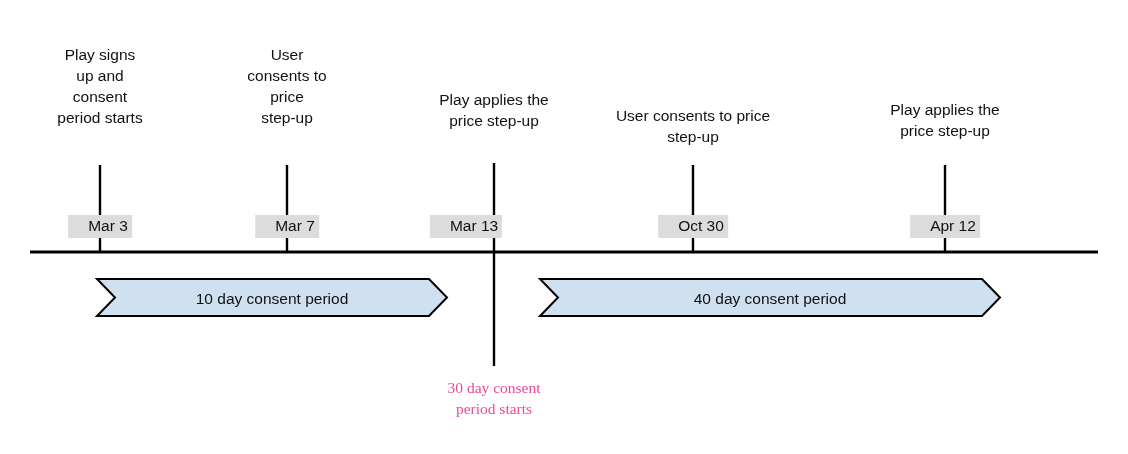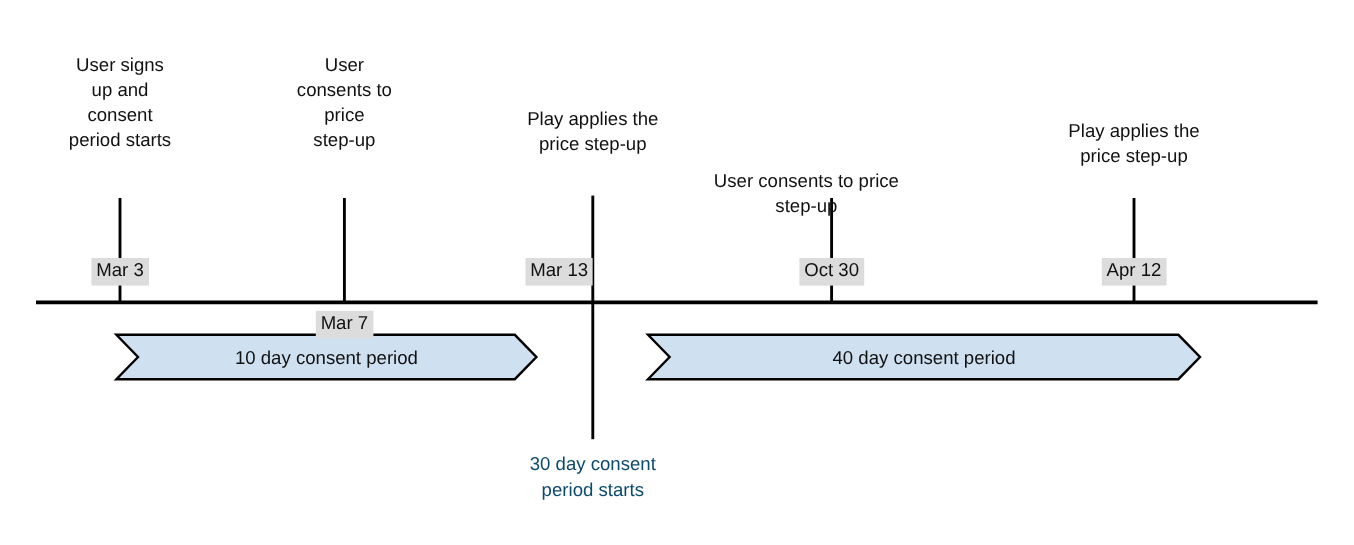--- a/index.html
+++ b/index.html
@@ -33,41 +33,42 @@
     color: #111111;
     white-space: pre-line;
     transform: translateX(-50%);
   }
   .date-chip {
     position: absolute;
     font-size: 15.5px;
     line-height: 20px;
     color: #111111;
     background: #dcdcdc;
-    padding: 1px 4px 2px 4px;
+    padding: 1px 4px 2px 20px;
     white-space: nowrap;
     transform: translateX(-50%);
   }
   .band-label {
     position: absolute;
     font-size: 15.5px;
     line-height: 20px;
     color: #111111;
     white-space: nowrap;
     transform: translate(-50%, -50%);
     text-align: center;
   }
   .below-label {
     position: absolute;
     text-align: center;
     font-size: 15.5px;
     line-height: 21px;
-    color: #0c4a6e;
+    color: #ec4899;
     white-space: pre-line;
     transform: translateX(-50%);
+    font-family: Liberation Serif, serif;
   }
 </style>
 </head>
 <body>
 
 <div id="canvas">
 
   <svg id="timeline-svg" viewBox="0 0 1128 454" xmlns="http://www.w3.org/2000/svg">
     <g id="axis-layer">
         <line x1="30" y1="252" x2="1098" y2="252" stroke="#000000" stroke-width="3"></line>
@@ -79,36 +80,36 @@
         <line x1="693" y1="165" x2="693" y2="252" stroke="#000000" stroke-width="2.4"></line>
         <line x1="945" y1="165" x2="945" y2="252" stroke="#000000" stroke-width="2.4"></line>
       </g>
     <g id="bands-layer">
         <polygon points="97,279 429,279 447,297.5 429,316 97,316 115,297.5" fill="#cfe0f0" stroke="#000000" stroke-width="2" stroke-linejoin="miter"></polygon>
         <polygon points="540,279 982,279 1000,297.5 982,316 540,316 558,297.5" fill="#cfe0f0" stroke="#000000" stroke-width="2" stroke-linejoin="miter"></polygon>
       </g>
   </svg>
 
   <div id="labels-layer">
-      <div class="evt-label" style="left: 100px; top: 44px;">User signs
+      <div class="evt-label" style="left: 100px; top: 44px;">Play signs
 up and
 consent
 period starts</div>
       <div class="date-chip" style="left: 100px; top: 215px;">Mar 3</div>
       <div class="evt-label" style="left: 287px; top: 44px;">User
 consents to
 price
 step-up</div>
-      <div class="date-chip" style="left: 287px; top: 215px; margin-top: 44px;">Mar 7</div>
+      <div class="date-chip" style="left: 287px; top: 215px;">Mar 7</div>
       <div class="evt-label" style="left: 494px; top: 89px;">Play applies the
 price step-up</div>
       <div class="date-chip" style="left: 466px; top: 215px;">Mar 13</div>
       <div class="below-label" style="left: 494px; top: 377px;">30 day consent
 period starts</div>
-      <div class="evt-label" style="left: 672px; top: 105px; margin-top: 36px;">User consents to price
+      <div class="evt-label" style="left: 693px; top: 105px;">User consents to price
 step-up</div>
       <div class="date-chip" style="left: 693px; top: 215px;">Oct 30</div>
       <div class="evt-label" style="left: 945px; top: 99px;">Play applies the
 price step-up</div>
       <div class="date-chip" style="left: 945px; top: 215px;">Apr 12</div>
       <div class="band-label" style="left: 272px; top: 298.5px;">10 day consent period</div>
       <div class="band-label" style="left: 770px; top: 298.5px;">40 day consent period</div>
     </div>
 
 </div>

